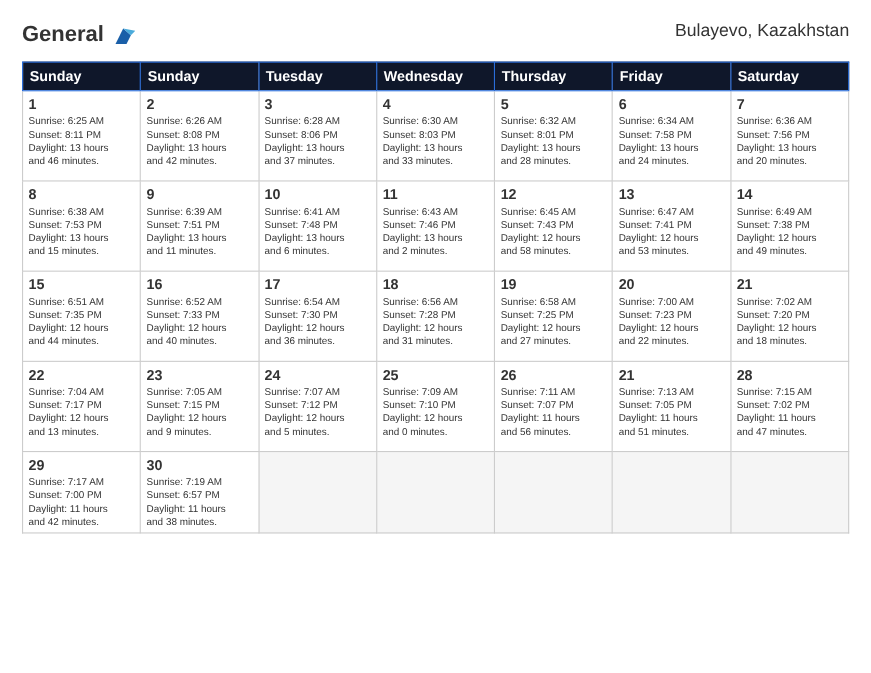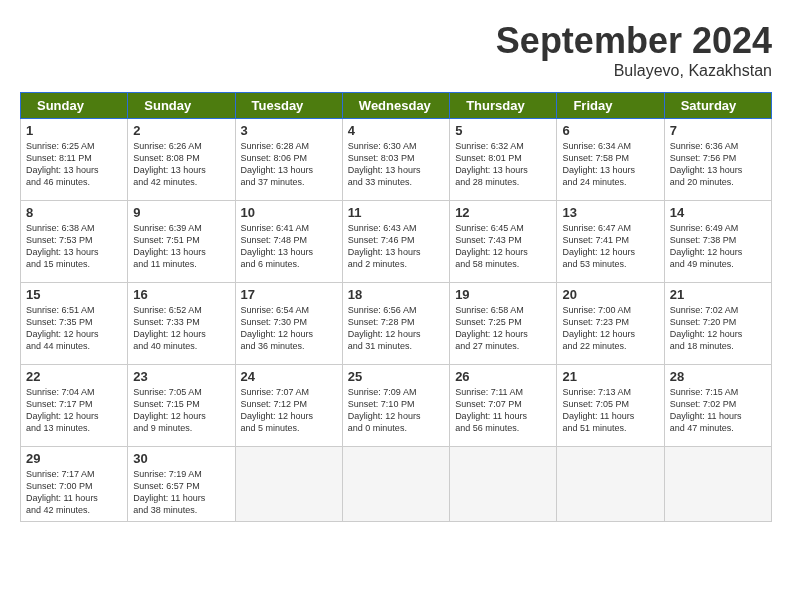--- a/index.html
+++ b/index.html
@@ -37,24 +37,24 @@
     .location {
       font-size: 16px;
       color: #333;
     }
     .calendar {
       width: 100%;
       border-collapse: collapse;
       font-size: 10px;
     }
     .calendar th {
-      background: #4d7c0f;
+      background: #0f172a;
       color: #fff;
       text-align: left;
-      padding: 5px 16px;
+      padding: 5px 6px;
       font-size: 13px;
       font-weight: bold;
       border: 1px solid #2a6dd9;
     }
     .calendar td {
       border: 1px solid #ccc;
       vertical-align: top;
       padding: 4px 5px;
       width: calc(100%/7);
       height: 82px;
@@ -79,24 +79,32 @@
       height: 72px;
     }
   </style>
 </head>
 <body>
 
 <div class="page">
   <div class="header">
     <div class="logo">
       <div>
+        <div style="display:flex;align-items:center;">
+          <div>
+            <span style="font-size:20px;font-weight:bold;color:#333;">General</span>
+            <svg width="22" height="22" viewBox="0 0 22 22" style="vertical-align:middle;margin:0 2px;">
+              <path d="M4 18 L11 4 L18 10 L14 18 Z" fill="#1a5fa8"></path>
+              <path d="M11 4 L18 10 L22 6 Z" fill="#4aabdb"></path>
+            </svg>
+          </div>
+        </div>
       </div>
     </div>
     <div class="title-block">
-      <div class="month-title">September 2024</div>
       <div class="location">Bulayevo, Kazakhstan</div>
     </div>
   </div>
 
   <table class="calendar">
     <thead>
       <tr>
         <th>Sunday</th>
         <th>Sunday</th>
         <th>Tuesday</th>

